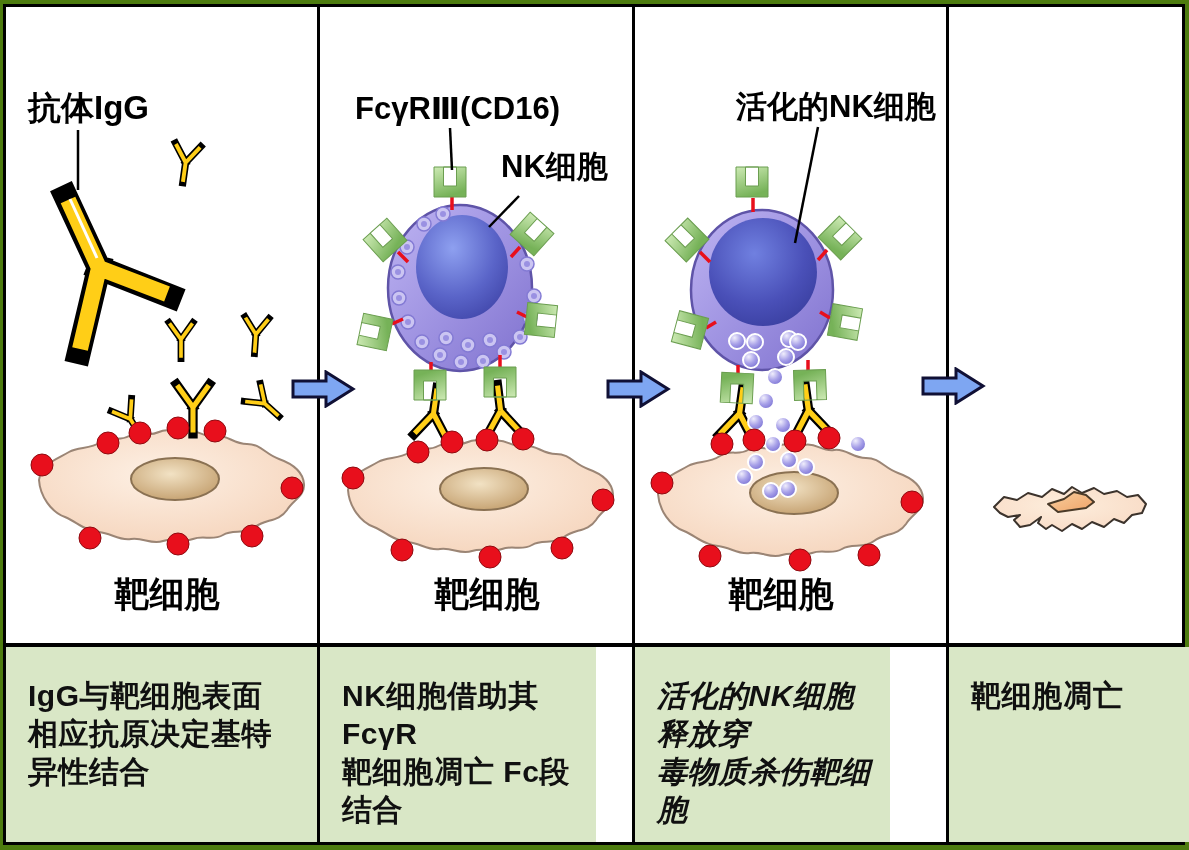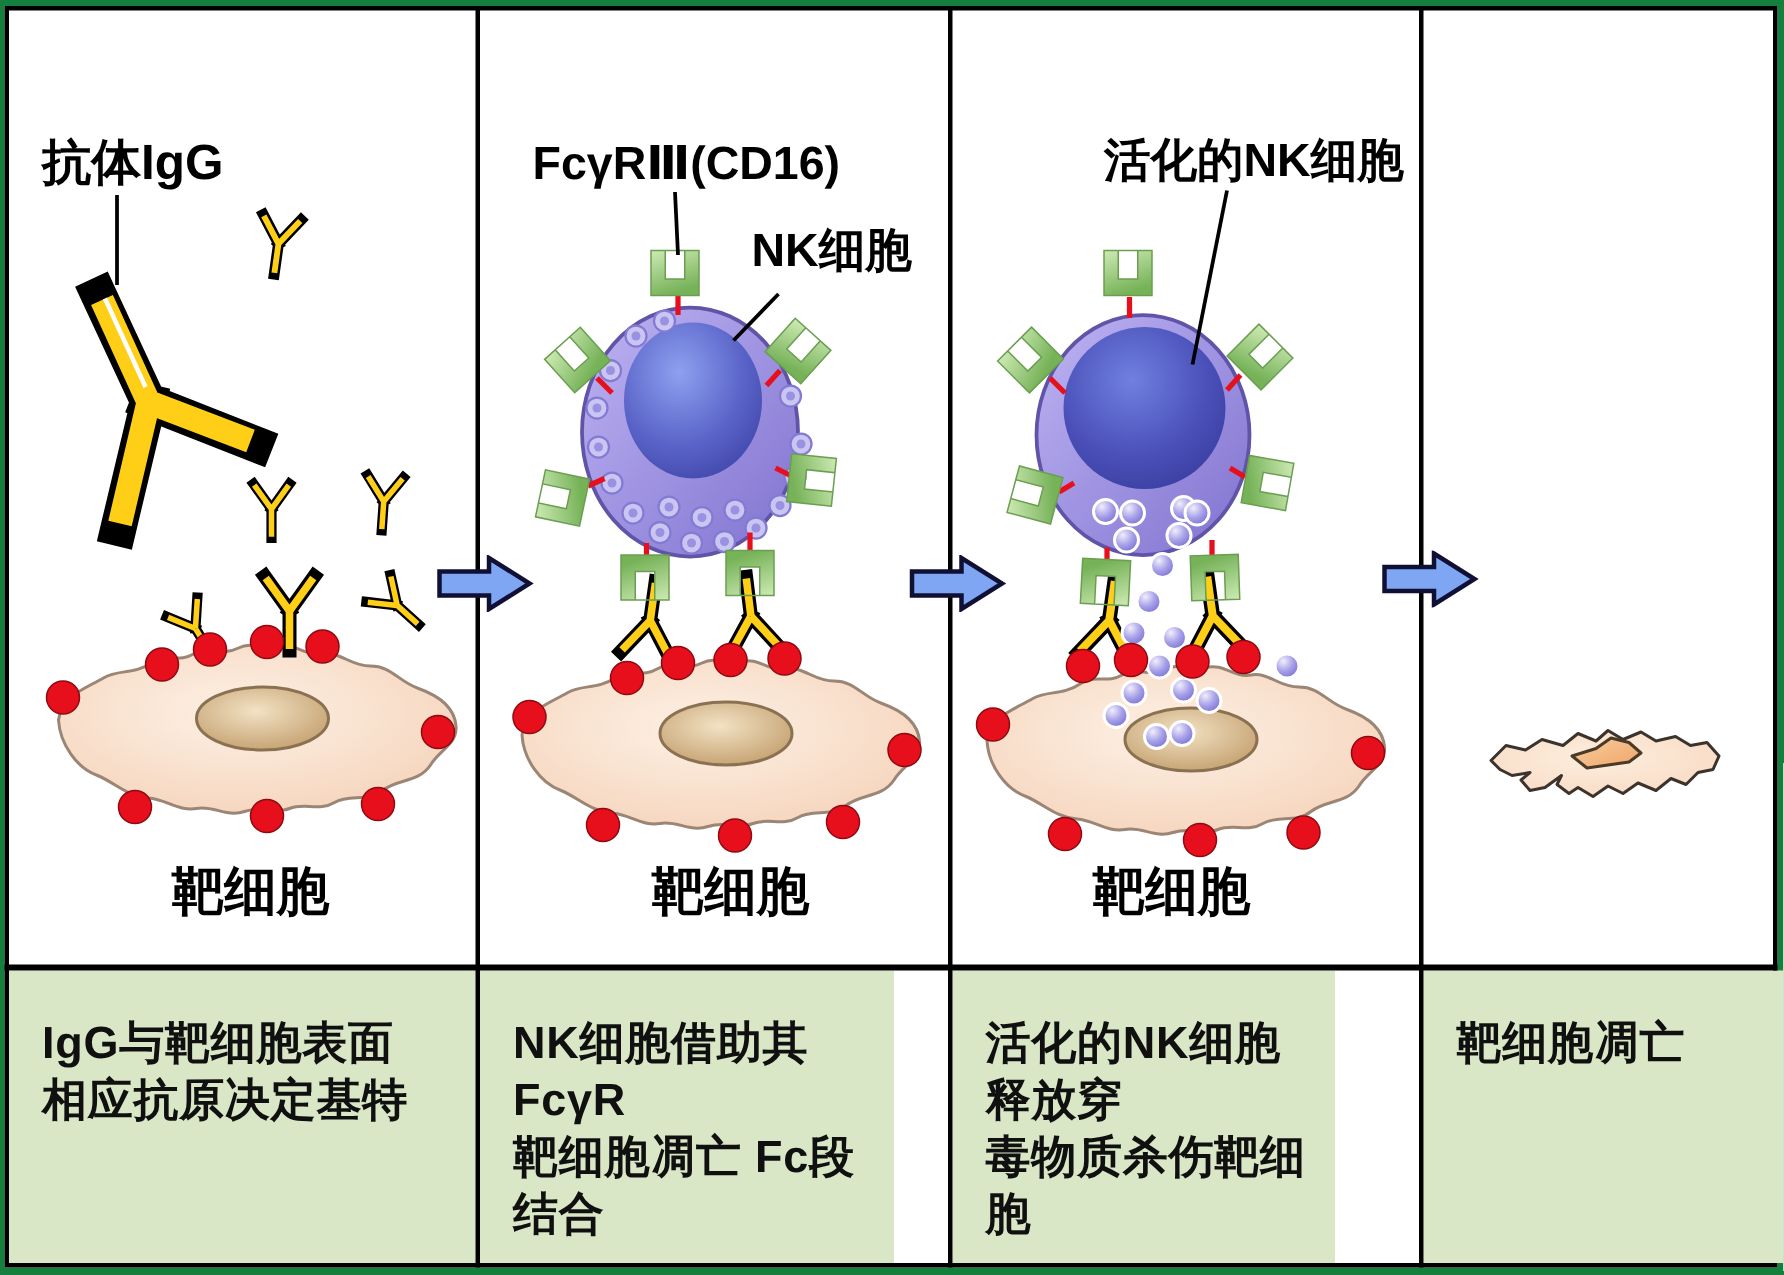--- a/index.html
+++ b/index.html
@@ -1,27 +1,27 @@
 <!DOCTYPE html>
 <html><head>
 <meta charset="utf-8">
 <style>
   html,body{margin:0;padding:0;background:#ffffff;}
-  .stage{position:relative;width:1189px;height:850px;background:#15803d;overflow:hidden;
+  .stage{position:relative;width:1189px;height:850px;background:#4d7c0f;overflow:hidden;
          font-family:"Liberation Sans","DejaVu Sans",sans-serif;}
   .frame{position:absolute;left:3px;top:4px;width:1182px;height:841px;
          border:3px solid #000;box-sizing:border-box;background:#fff;z-index:0;}
   .vline{position:absolute;top:4px;height:841px;width:3px;background:#000;z-index:3;}
   .v1{left:317px;} .v2{left:632px;} .v3{left:946px;}
   .hline{position:absolute;left:3px;top:643px;width:1182px;height:4px;background:#000;z-index:3;}
   .caption{position:absolute;top:647px;height:195px;background:#d9e7c6;z-index:1;
            box-sizing:border-box;padding:30px 8px 0 22px;font-size:30px;font-weight:bold;
            color:#101010;line-height:38px;letter-spacing:0.5px;}
   .cap1{left:6px;width:311px;} .cap2{left:320px;width:276px;}
-  .cap3{left:635px;width:255px;} .cap4{left:949px;width:265px;}
+  .cap3{left:635px;width:255px;font-style:italic;} .cap4{left:949px;width:265px;}
   .panel-svg{position:absolute;top:9px;z-index:1;}
   .p1{left:6px;} .p2{left:320px;} .p3{left:635px;} .p4{left:949px;}
   .arrow-svg{position:absolute;z-index:4;}
   .a1{left:291px;top:370px;} .a2{left:606px;top:370px;} .a3{left:921px;top:367px;}
   svg text{font-family:"Liberation Sans","DejaVu Sans",sans-serif;font-weight:bold;fill:#000;}
   .hidden-defs{position:absolute;width:0;height:0;overflow:hidden;}
 </style>
 </head>
 <body>
 
@@ -292,20 +292,21 @@
   <svg class="arrow-svg a2" width="66" height="38" viewBox="-2 -19 66 38">
       <use href="#barrow"></use>
     </svg>
   <svg class="arrow-svg a3" width="66" height="38" viewBox="-2 -19 66 38">
       <use href="#barrow"></use>
     </svg>
 
   <div class="caption cap1">
     <div>IgG与靶细胞表面</div>
     <div>相应抗原决定基特</div>
+    <div>异性结合</div>
   </div>
   <div class="caption cap2">
     <div>NK细胞借助其FcγR</div>
     <div>靶细胞凋亡 Fc段结合</div>
   </div>
   <div class="caption cap3">
     <div>活化的NK细胞释放穿</div>
     <div>毒物质杀伤靶细胞</div>
   </div>
   <div class="caption cap4">

